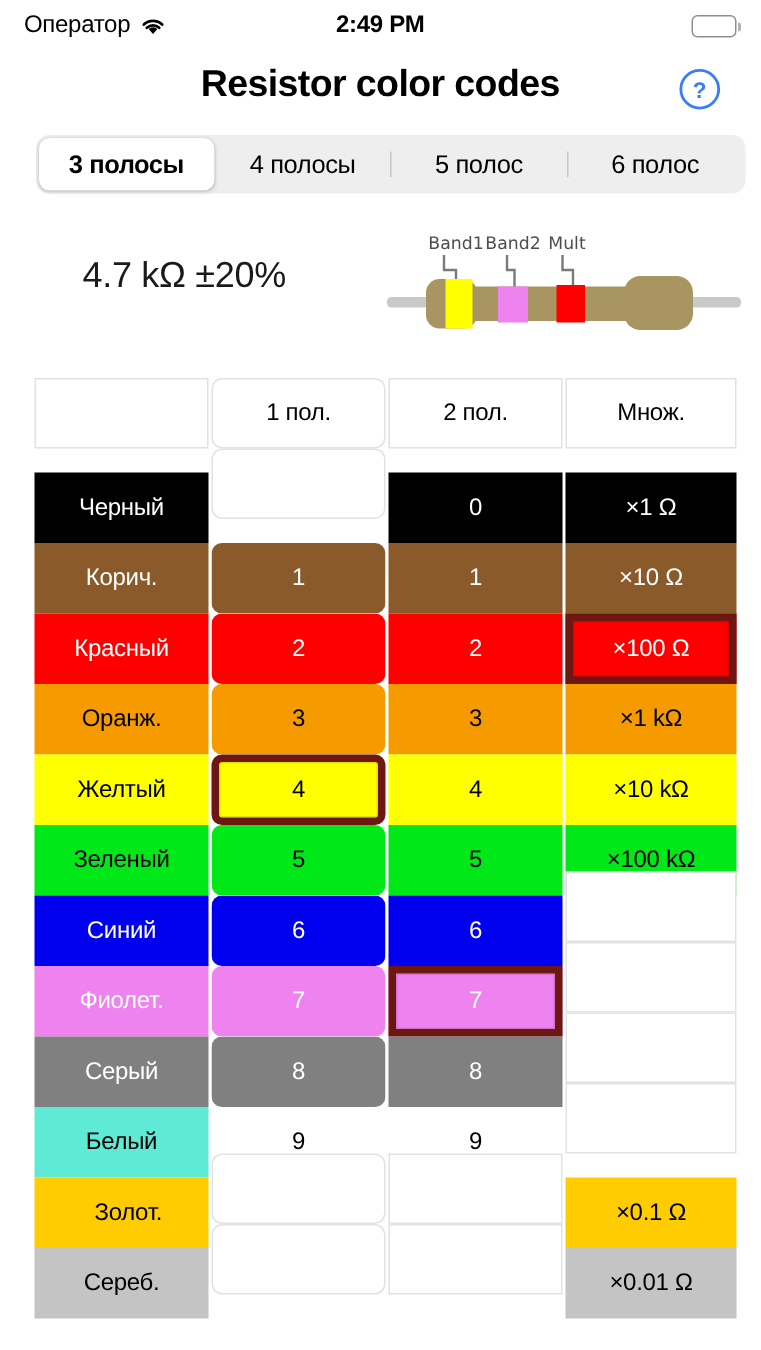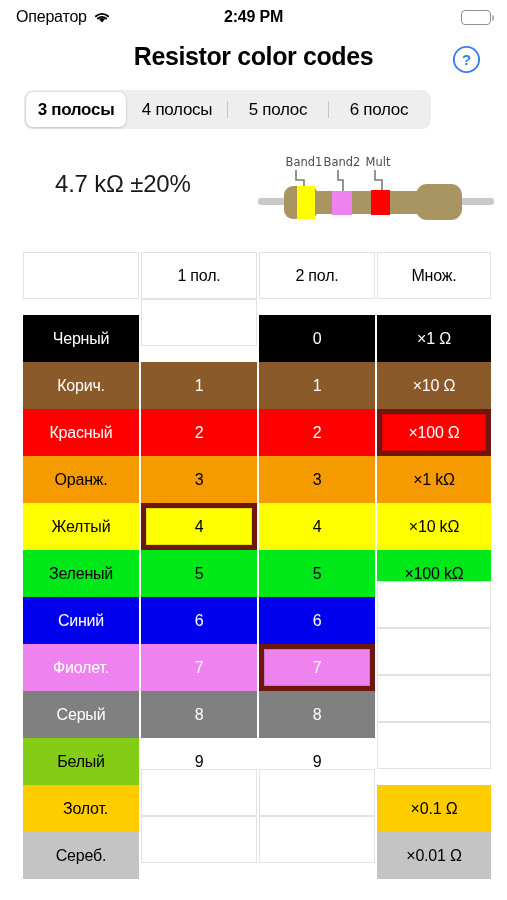--- a/index.html
+++ b/index.html
@@ -103,21 +103,21 @@
     top: 11px;
     width: 29px;
     height: 29px;
   }
 
   
   .segmented {
     position: absolute;
     top: 90px;
     left: 24px;
-    width: 407px;
+    width: 473px;
     height: 39px;
     background: #eeeeef;
     border-radius: 9px;
     display: flex;
     align-items: center;
     box-sizing: border-box;
     padding: 2px;
   }
   .seg {
     flex: 1 1 0;
@@ -189,21 +189,21 @@
     align-items: center;
     justify-content: center;
     font-size: 16px;
     letter-spacing: -0.2px;
     border: 1px solid #e2e2e4;
     margin: 0 1px;
     background: #ffffff;
     position: relative;
   }
   .tcell.c0 { width: 116px; }
-  .tcell.c1 { width: 116px; }
+  .tcell.c1 { width: 116px; border-radius: 7px; }
   .tcell.c2 { width: 116px; }
   .tcell.c3 { width: 114px; }
   .tcell.filled { border-color: transparent; margin-top: 16px; }
   .tcell.selected {
     border: 5px solid #6e1710;
     box-shadow: inset 0 0 0 1px rgba(0,0,0,0.12);
   }
   .thead .tcell {
     background: #ffffff;
     color: #000;
@@ -343,21 +343,21 @@
         <div class="tcell c2 filled txt-light selected" style="background: rgb(238, 130, 238); border-color: rgb(110, 23, 16);">7</div>
         <div class="tcell c3"></div>
       </div>
       <div class="trow">
         <div class="tcell c0 filled txt-light" style="background: rgb(128, 128, 128);">Серый</div>
         <div class="tcell c1 filled txt-light" style="background: rgb(128, 128, 128);">8</div>
         <div class="tcell c2 filled txt-light" style="background: rgb(128, 128, 128);">8</div>
         <div class="tcell c3"></div>
       </div>
       <div class="trow">
-        <div class="tcell c0 filled txt-dark" style="background: #84cc16; text-align: right;">Белый</div>
+        <div class="tcell c0 filled txt-dark" style="background: #5eead4; text-align: right;">Белый</div>
         <div class="tcell c1 filled txt-dark" style="background: rgb(255, 255, 255);">9</div>
         <div class="tcell c2 filled txt-dark" style="background: rgb(255, 255, 255);">9</div>
         <div class="tcell c3"></div>
       </div>
       <div class="trow">
         <div class="tcell c0 filled txt-dark" style="background: rgb(255, 204, 0); padding-left: 9px;">Золот.</div>
         <div class="tcell c1"></div>
         <div class="tcell c2"></div>
         <div class="tcell c3 filled txt-dark" style="background: rgb(255, 204, 0);">×0.1 Ω</div>
       </div>

